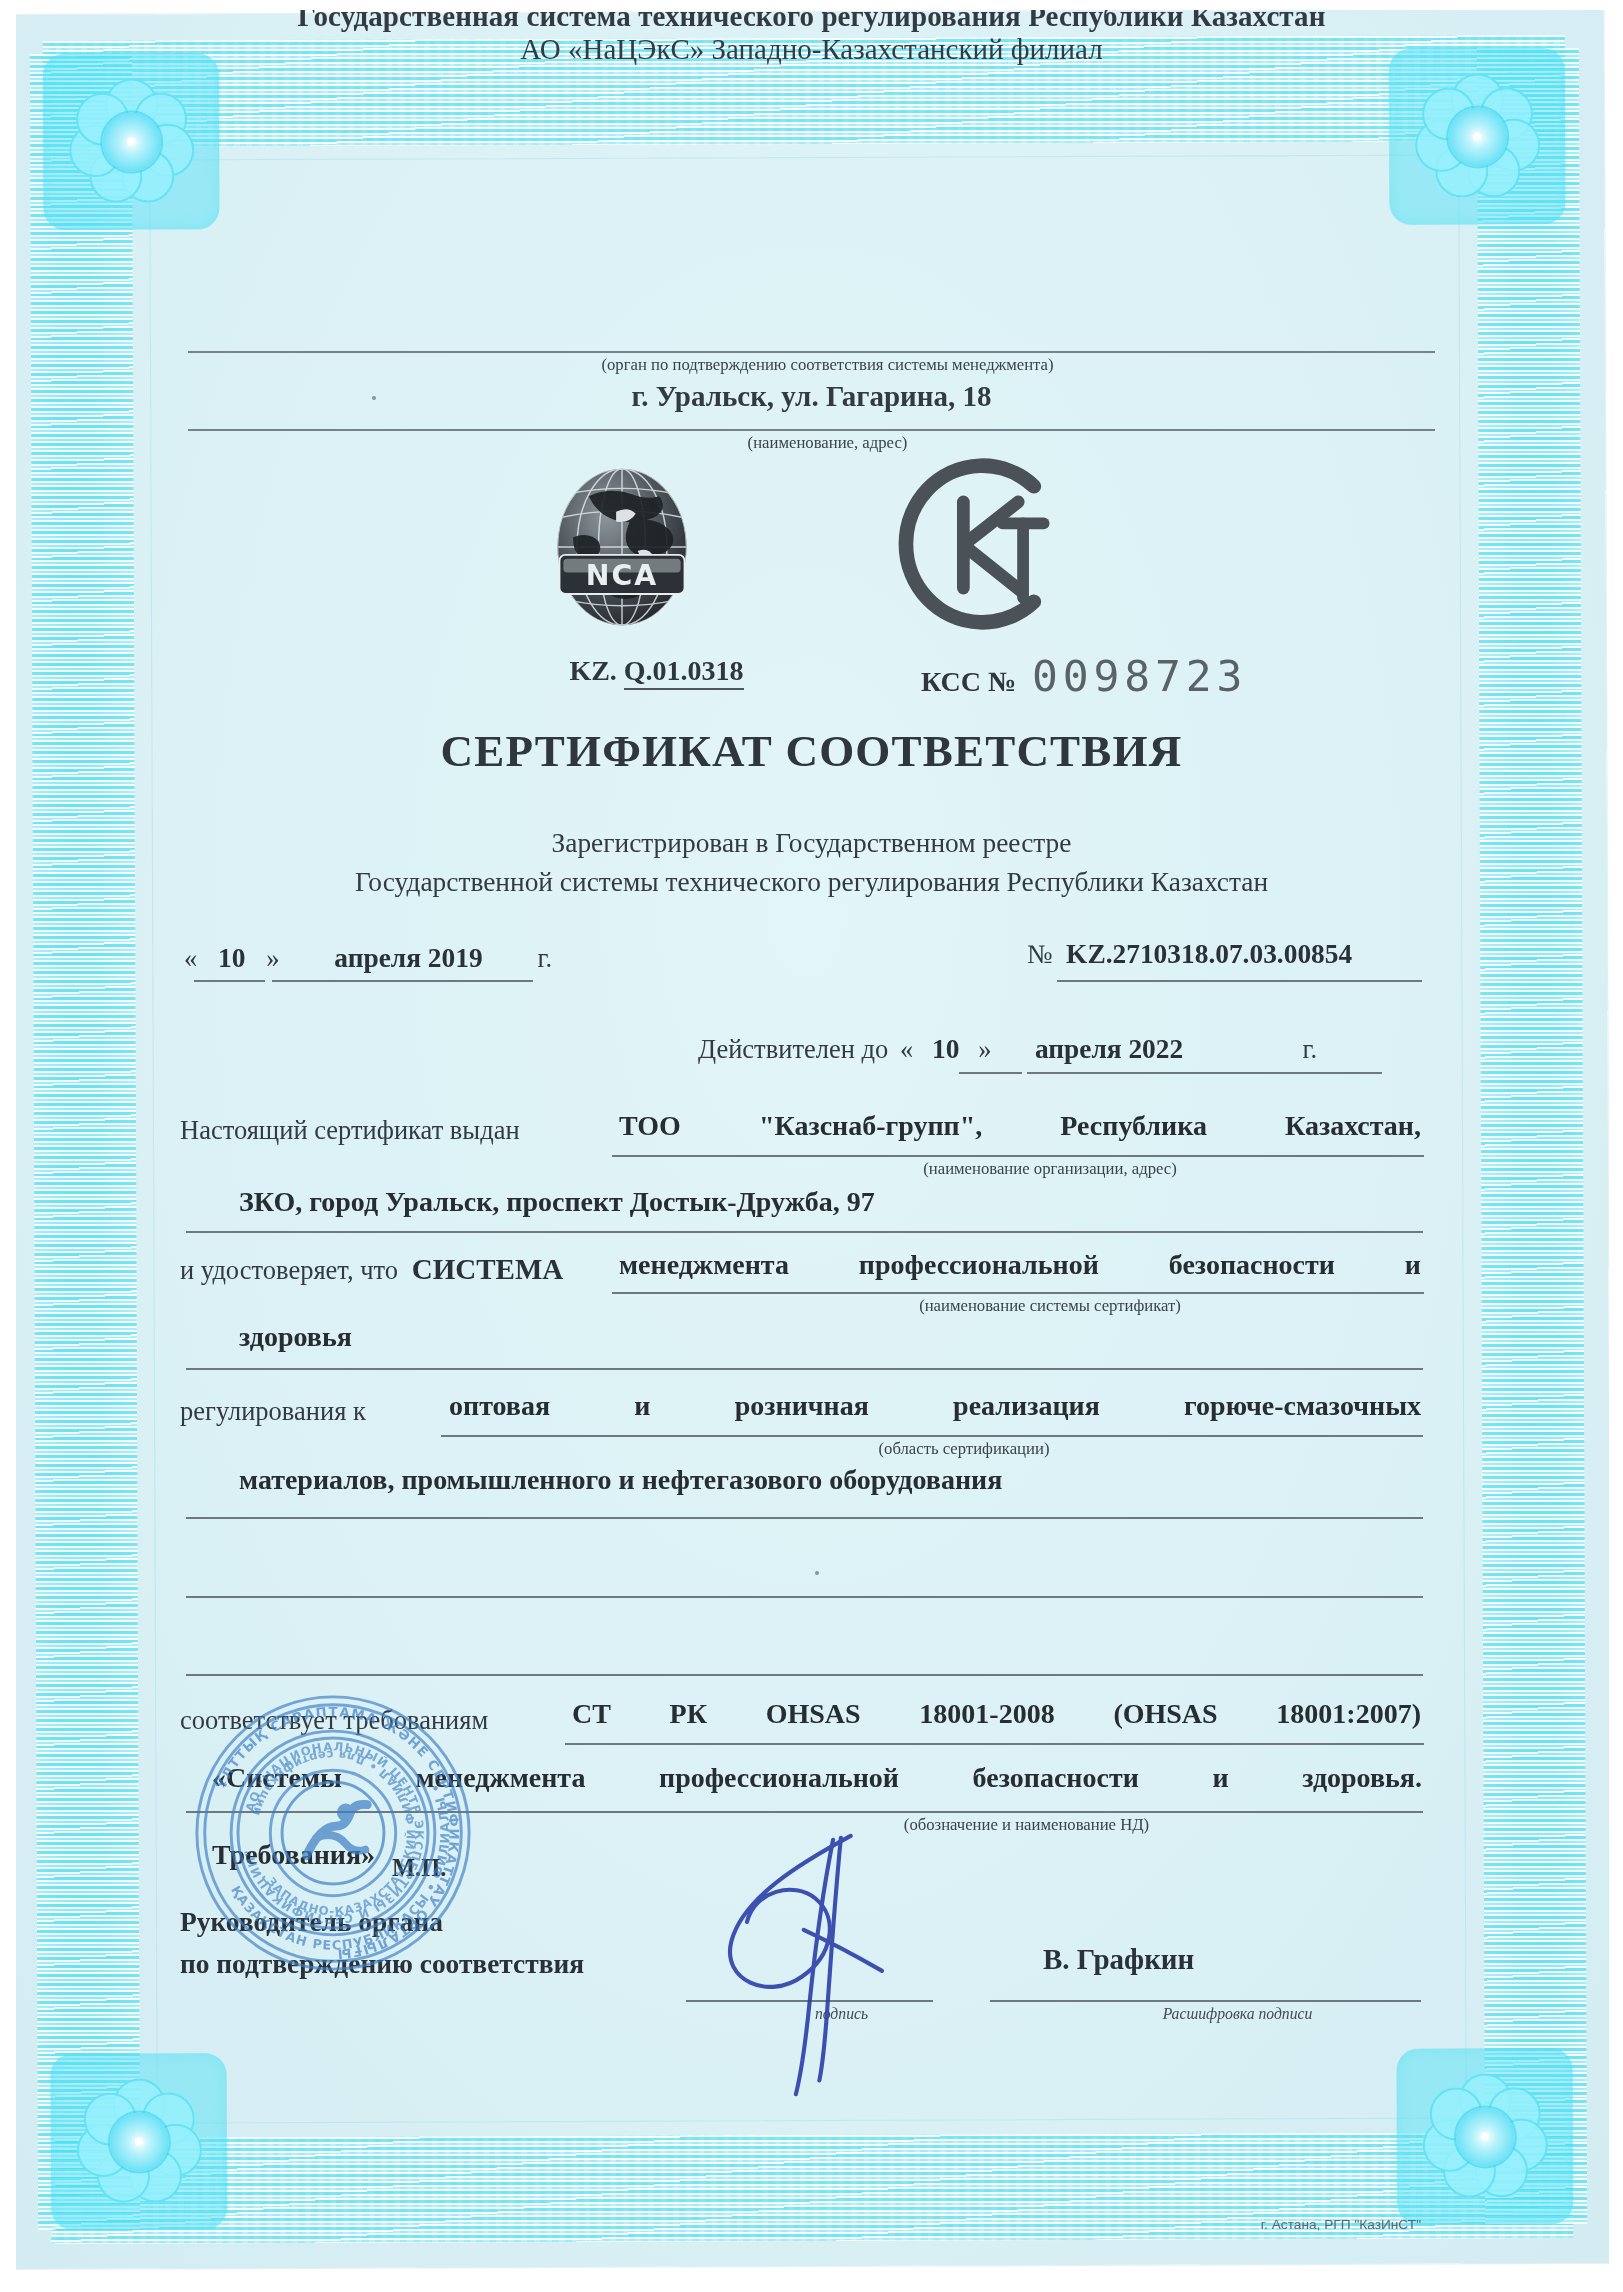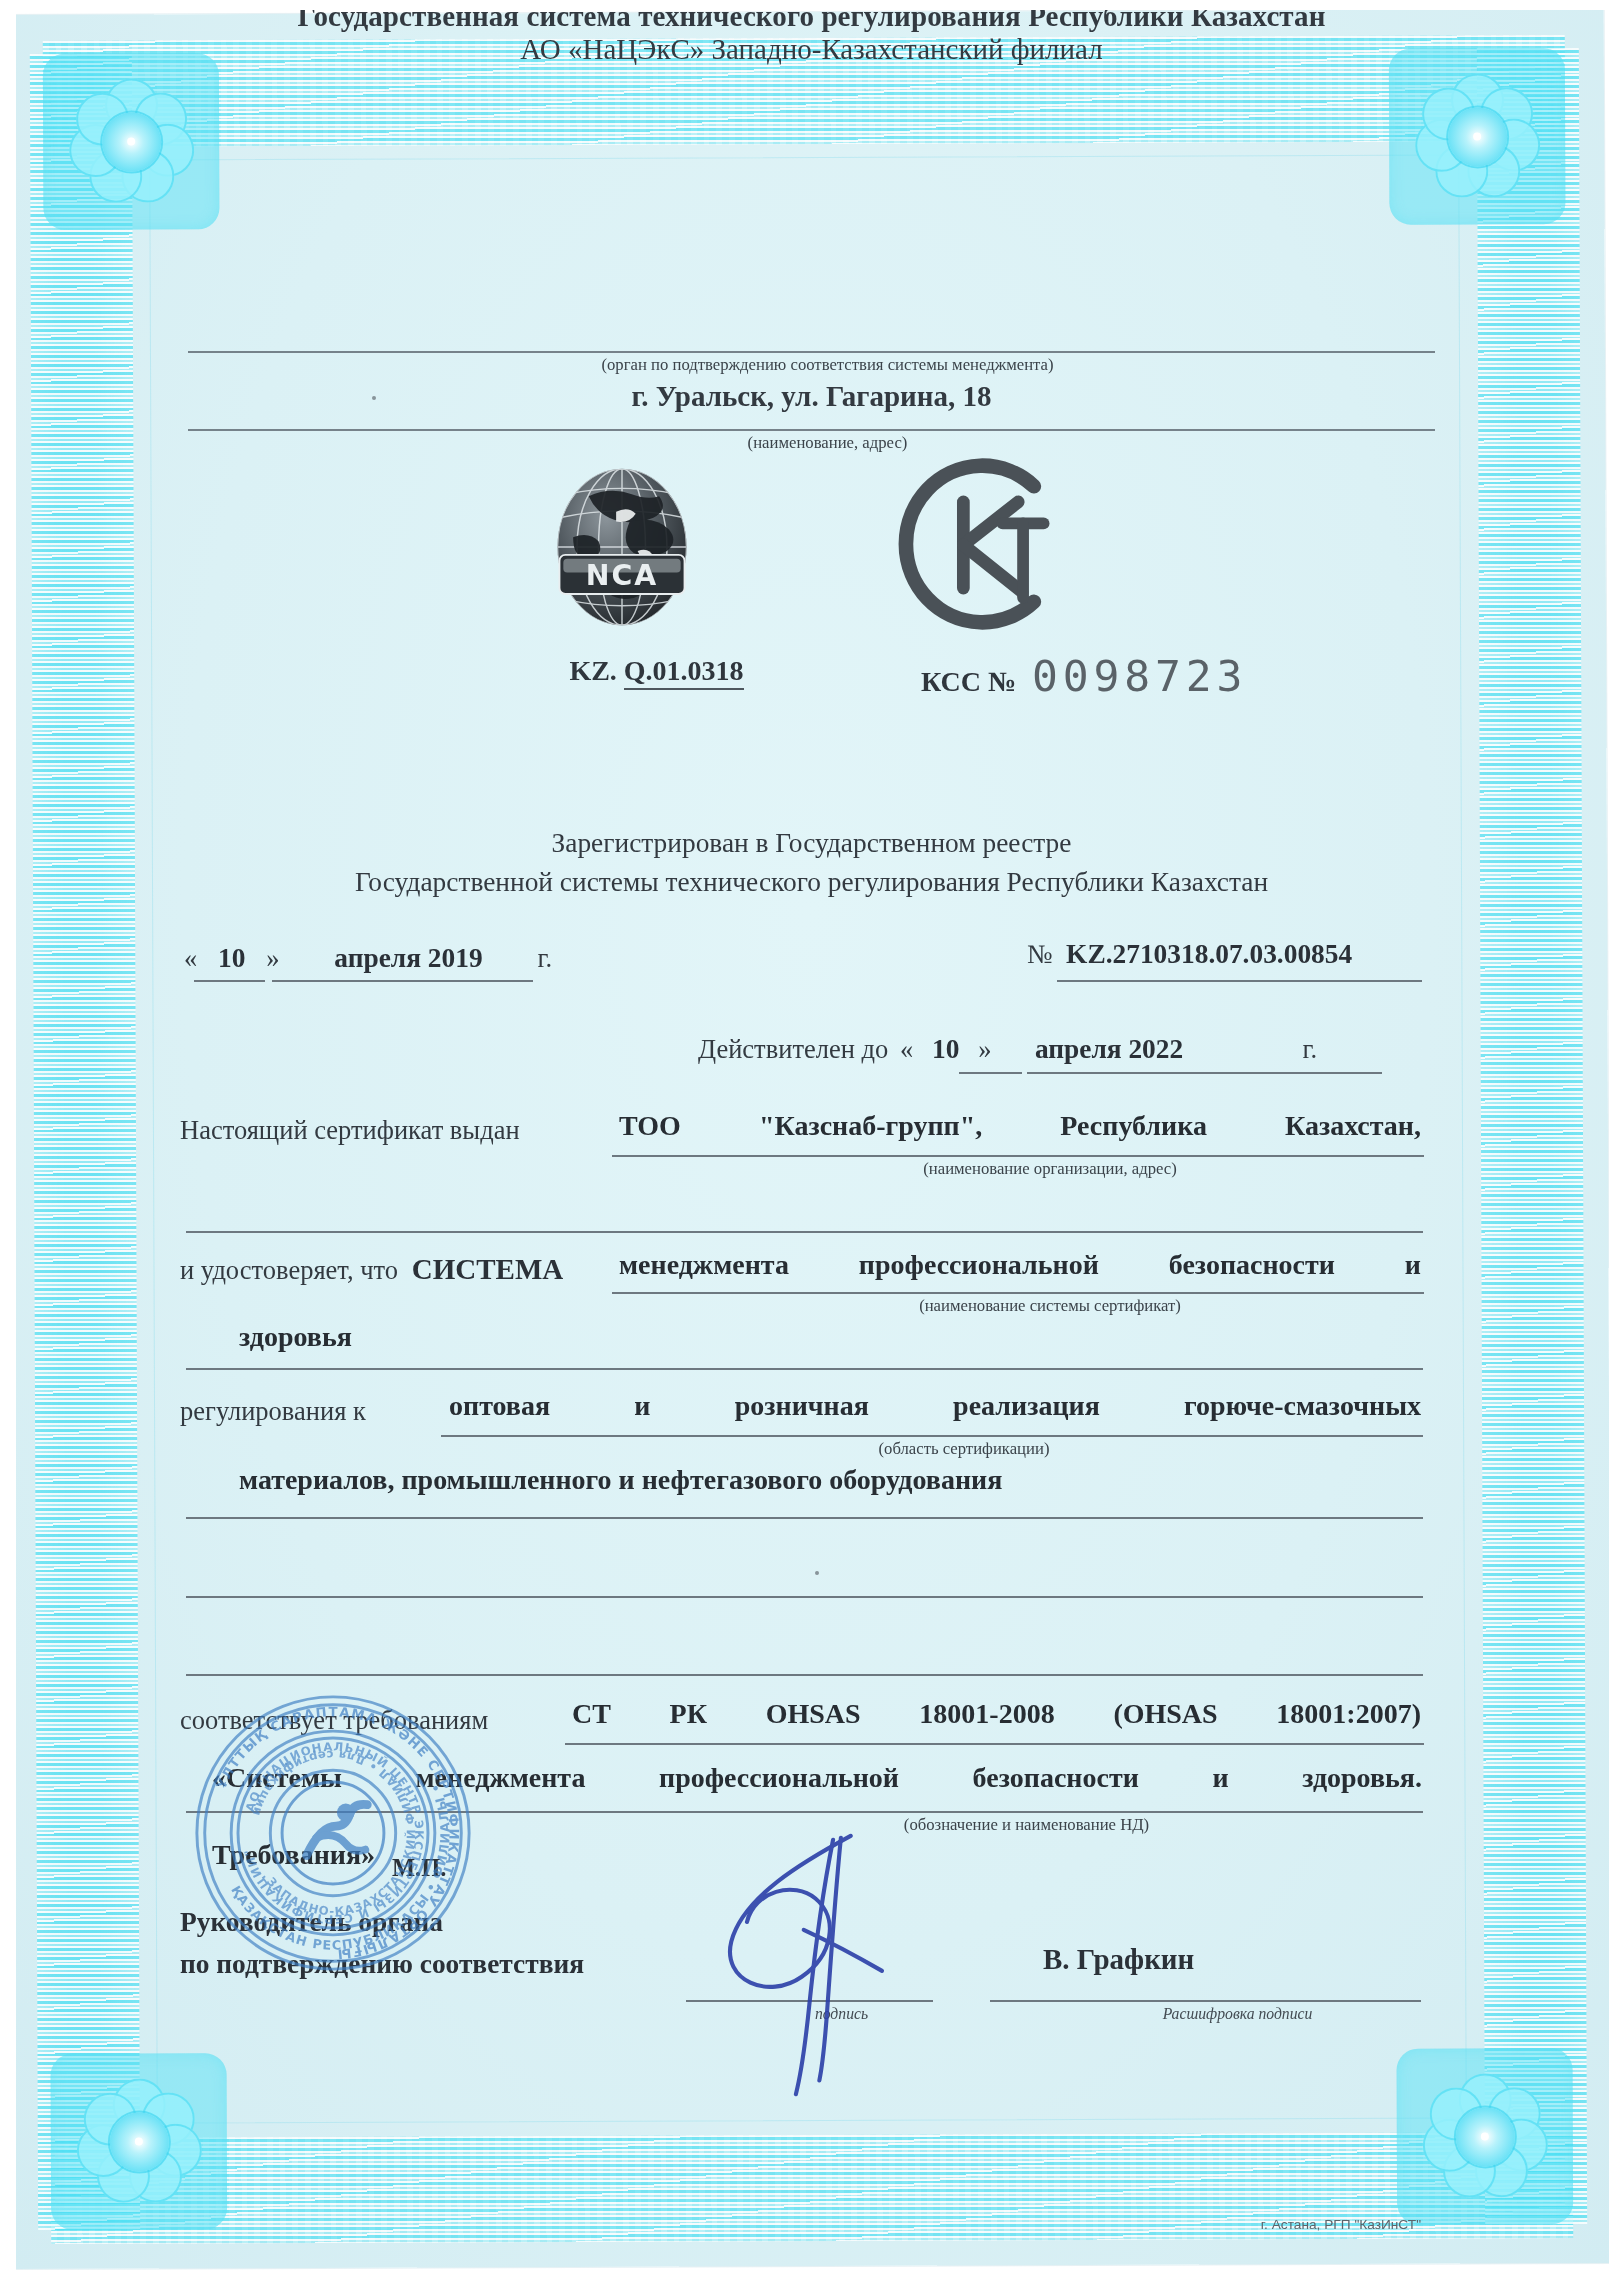--- a/index.html
+++ b/index.html
@@ -400,20 +400,21 @@
 
     <div class="kzq">
       <span>KZ.</span>
       <u>Q.01.0318</u>
     </div>
     <div class="kcc">
       <span>КСС №</span>
       <span class="num">0098723</span>
     </div>
 
+    <div class="title">СЕРТИФИКАТ СООТВЕТСТВИЯ</div>
 
     <div class="reg1">Зарегистрирован в Государственном реестре</div>
     <div class="reg2">Государственной системы технического регулирования Республики Казахстан</div>
 
     <div class="row" style="left:184px;top:943px;">
       <span class="lbl">«</span>
       <span class="val" style="display:inline-block;width:61px;text-align:center;">10</span>
       <span class="lbl">»</span>
       <span class="val" style="display:inline-block;width:250px;text-align:center;">апреля 2019</span>
       <span class="lbl">г.</span>
@@ -435,20 +436,21 @@
       <span class="val" style="display:inline-block;width:227px;text-align:center;">апреля 2022</span>
       <span class="lbl" style="margin-left:76px;">г.</span>
     </div>
     <div class="fieldline" style="left:959px;top:1072px;width:63px;"></div>
     <div class="fieldline" style="left:1027px;top:1072px;width:355px;"></div>
 
     <div class="row lbl" style="left:180px;top:1115px;">Настоящий сертификат выдан</div>
     <div class="jtext" style="left:619px;top:1110px;width:802px;">ТОО   "Казснаб-групп",   Республика   Казахстан,</div>
     <div class="fieldline" style="left:612px;top:1155px;width:812px;"></div>
     <div class="caption" style="left:612px;right:auto;width:812px;top:1159px;">(наименование организации, адрес)</div>
+    <div class="jtext" style="left:239px;top:1186px;width:1182px;text-align:left;">ЗКО, город Уральск, проспект Достык-Дружба, 97</div>
     <div class="fieldline" style="left:186px;top:1231px;width:1237px;"></div>
 
     <div class="row" style="left:180px;top:1253px;">
       <span class="lbl">и удостоверяет, что</span>
       <span style="font-size:29px;font-weight:bold;margin-left:9.8px;">СИСТЕМА</span>
     </div>
     <div class="jtext" style="left:619px;top:1249px;width:802px;">менеджмента   профессиональной   безопасности   и</div>
     <div class="fieldline" style="left:612px;top:1292px;width:812px;"></div>
     <div class="caption" style="left:612px;right:auto;width:812px;top:1296px;">(наименование системы сертификат)</div>
     <div class="jtext" style="left:239px;top:1321px;width:1182px;text-align:left;">здоровья</div>

